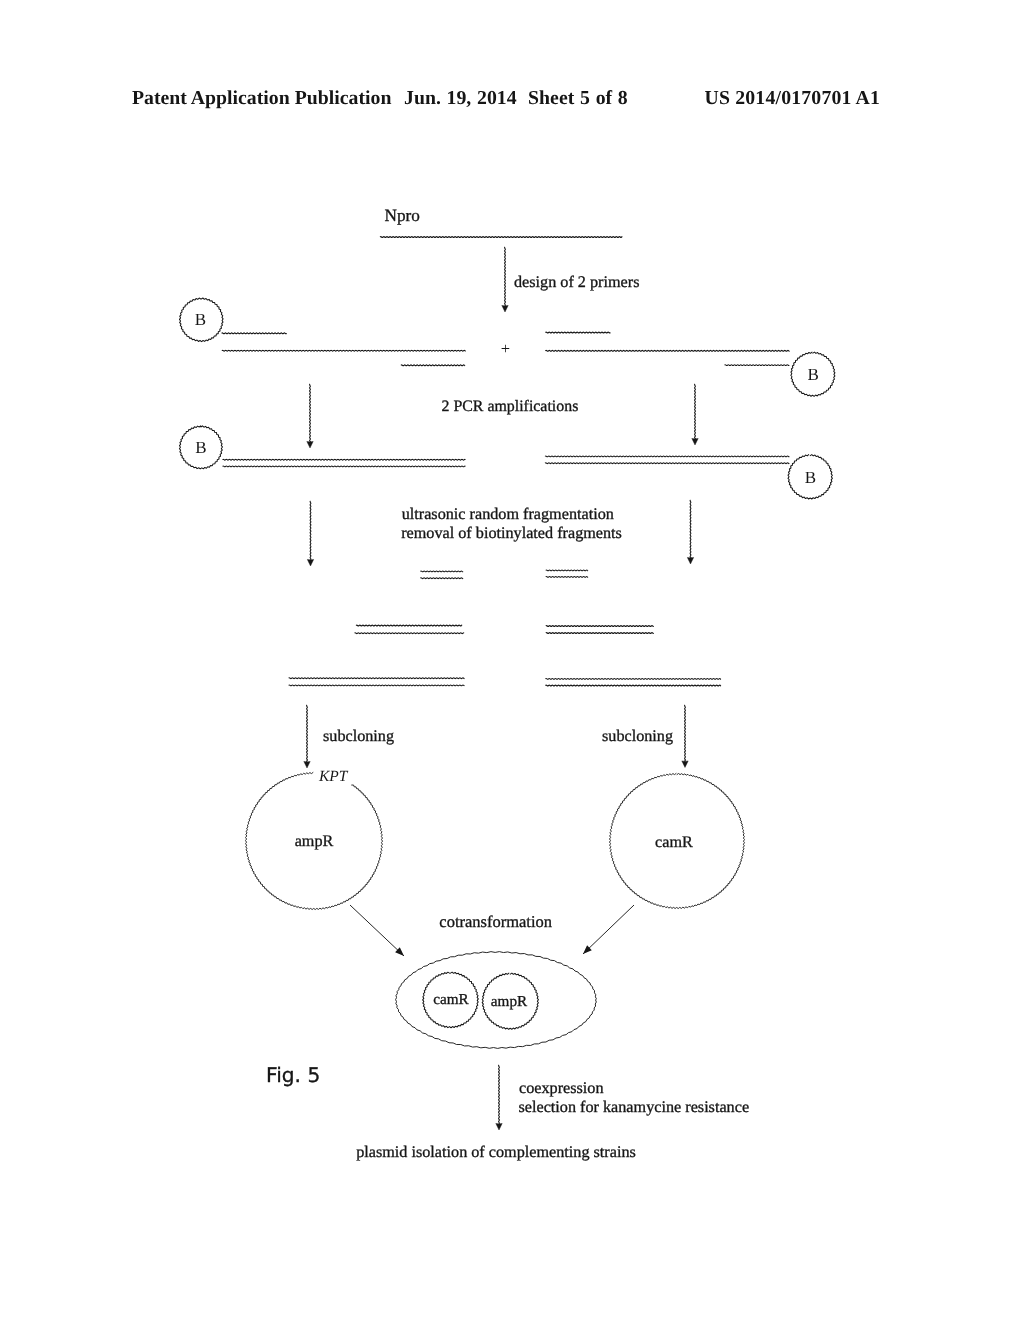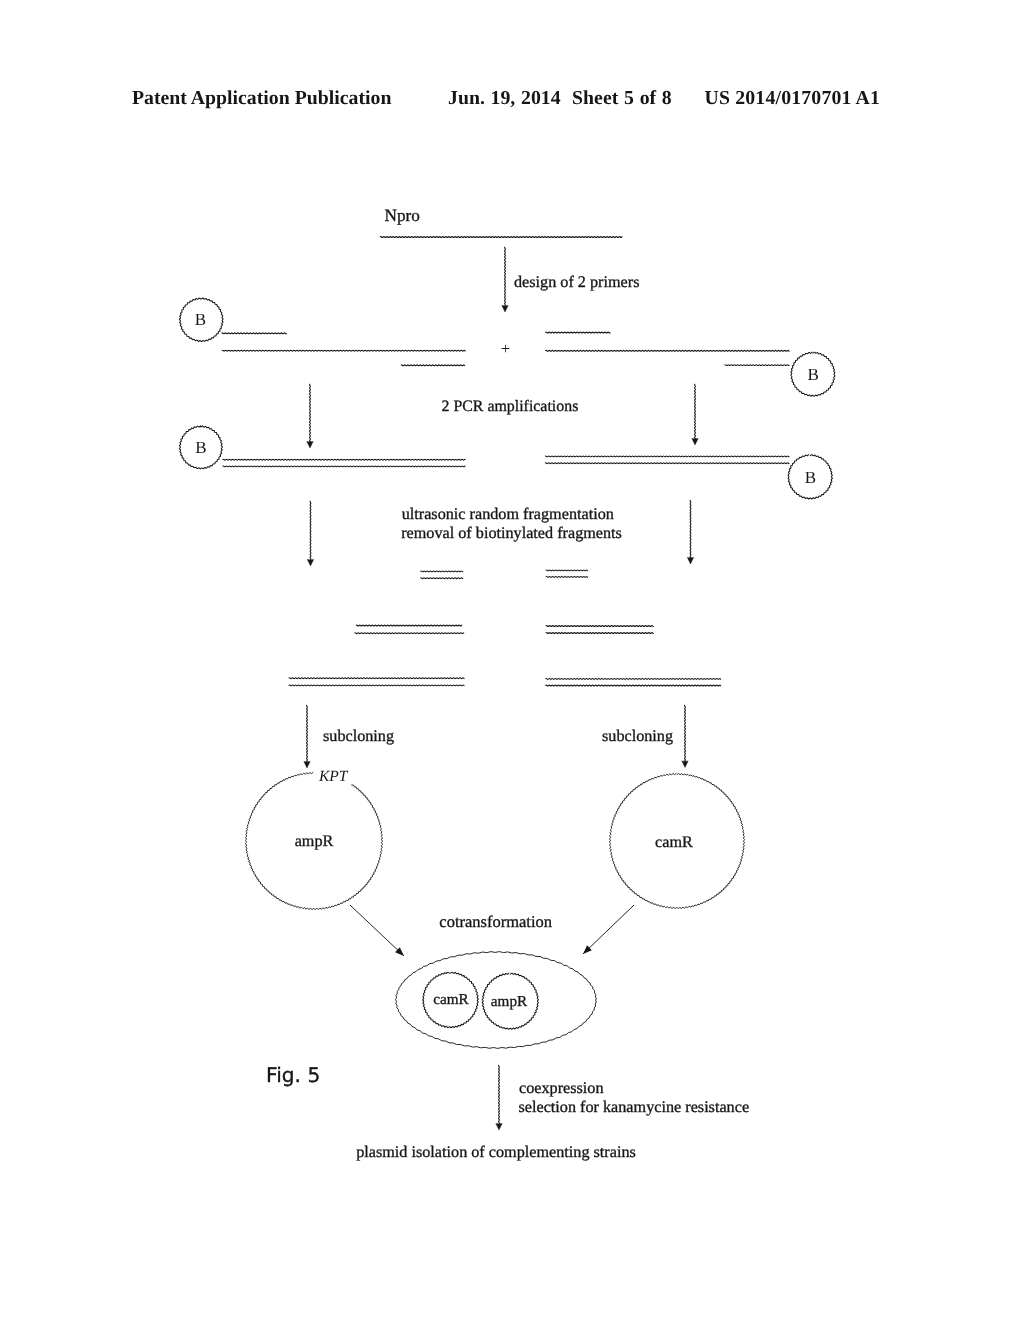--- a/index.html
+++ b/index.html
@@ -8,21 +8,21 @@
             text-rendering:geometricPrecision;}
   body{width:1024px;height:1320px;overflow:hidden;
        font-family:"Liberation Serif",serif;color:#000;}
   #page{position:relative;width:956px;height:1320px;background:#fff;
         filter:grayscale(1) contrast(1.04);}
   .hdr{position:absolute;top:0;left:0;width:1024px;
        font-family:"Liberation Serif",serif;font-weight:bold;font-size:19.8px;
        letter-spacing:0px;color:#1a1a1a;}
   .hdr span{position:absolute;white-space:pre;top:87px;}
   #h-left{left:132px;}
-  #h-mid{left:448px;white-space:pre;word-spacing:0.8px;}
+  #h-mid{left:404px;white-space:pre;word-spacing:0.8px;}
   #h-right{left:704.5px;letter-spacing:0.17px;text-align:center;}
   svg#fig{position:absolute;left:0;top:0;}
   text.lbl{font-family:"Liberation Serif",serif;fill:#1a1a1a;
            stroke:#1a1a1a;stroke-width:0.34px;paint-order:stroke fill;}
   text.fig{font-family:"DejaVu Sans",sans-serif;fill:#1a1a1a;
            stroke:#1a1a1a;stroke-width:0.35px;paint-order:stroke fill;}
 </style>
 </head>
 <body>
 

